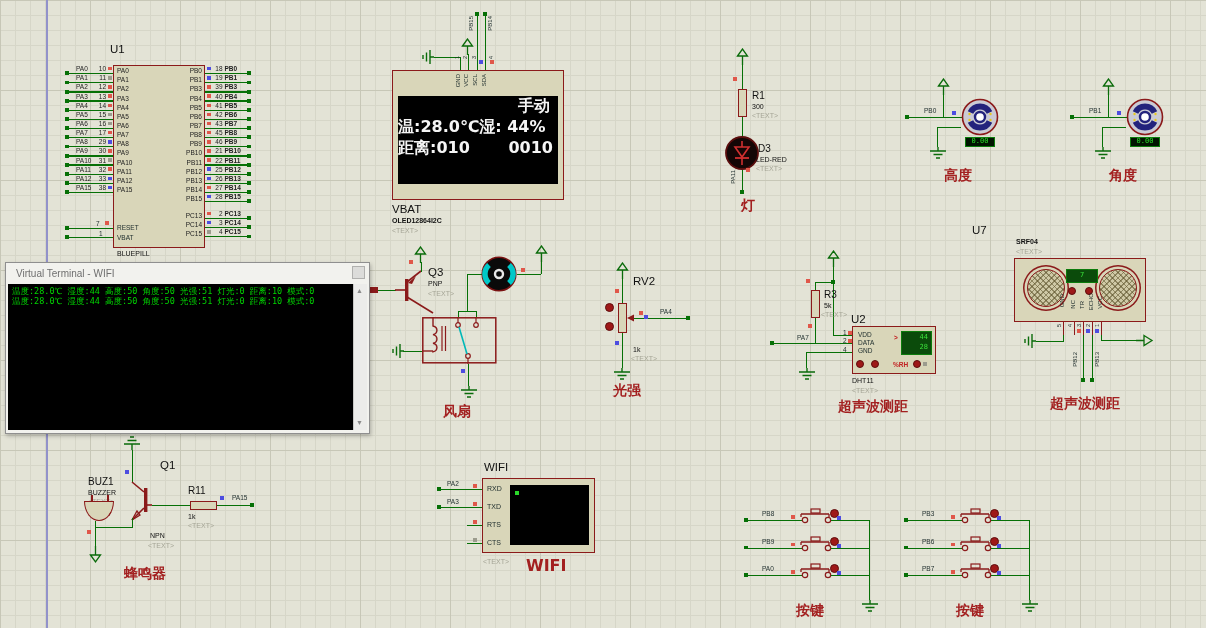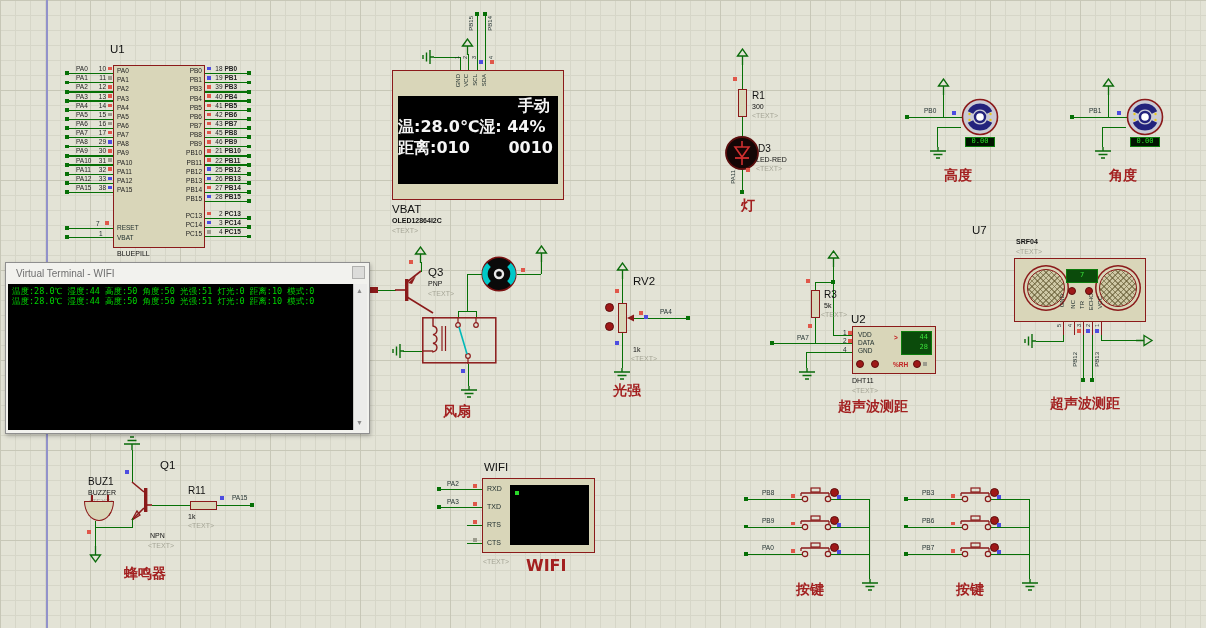--- a/index.html
+++ b/index.html
@@ -65,21 +65,21 @@
   .sarrow{position:absolute;left:2px;font-size:7px;color:#8a8a8a;line-height:8px}
   .tline{font-family:"DejaVu Sans Mono",monospace;font-size:8.5px;line-height:9.5px;color:#00d400;white-space:nowrap}
   #term-lines{position:absolute;left:4px;top:3px}
   
   .mdisp{position:absolute;width:30px;height:10px;background:#001500;border:1.6px solid #0c7c0c;box-sizing:border-box;color:#2adb2a;font-family:"DejaVu Sans Mono",monospace;font-size:7px;line-height:7px;text-align:center}
   .ddisp{position:absolute;background:#0b4b0b;border:1.5px solid #0c7c0c;box-sizing:border-box;color:#3ae03a;font-family:"DejaVu Sans Mono",monospace;font-size:7px;line-height:10px;text-align:right}
   .xducer{position:absolute;width:38px;height:38px;border-radius:50%;border:1.5px solid #8b1a1a;box-sizing:border-box;
     box-shadow:0 0 0 2.5px #d9d6b9,0 0 0 4px #8b1a1a;background-color:#cfc9a6;
     background-image:repeating-linear-gradient(45deg,rgba(90,80,40,.55) 0 1px,transparent 1px 4px),repeating-linear-gradient(-45deg,rgba(90,80,40,.55) 0 1px,transparent 1px 4px)}
   
-  .kgroup{position:absolute;top:489px;width:150px;height:115px}
+  .kgroup{position:absolute;top:510px;width:150px;height:115px}
   .krow{position:relative;height:27.5px;width:132px;font-size:6.5px;color:#1c2b2b}
   .krow .ke{position:absolute;left:0;top:8.2px;width:3.8px;height:3.8px;background:#067006}
   .krow .kw1{position:absolute;left:2px;top:10px;width:57px;height:1.3px;background:#067006}
   .krow .kw2{position:absolute;left:87px;top:10px;width:39px;height:1.3px;background:#067006}
   .krow .klbl{position:absolute;left:18px;top:0}
   .krow .ksq{position:absolute;left:47px;top:5px;width:3.5px;height:3.5px;background:#e0574a}
   .krow .kbtn{position:absolute;left:55px;top:-2px}
   .krow .kact{position:absolute;left:86px;top:-1px;width:9px;height:9px;border-radius:50%;background:#9e1818;border:1.5px solid #5f0d0d;box-sizing:border-box}
   .krow .kblu{position:absolute;left:93px;top:6px;width:4px;height:4px;background:#4d4de0}
   .blue-line{position:absolute;left:46px;top:0;width:1.5px;height:628px;background:#9292ca}

